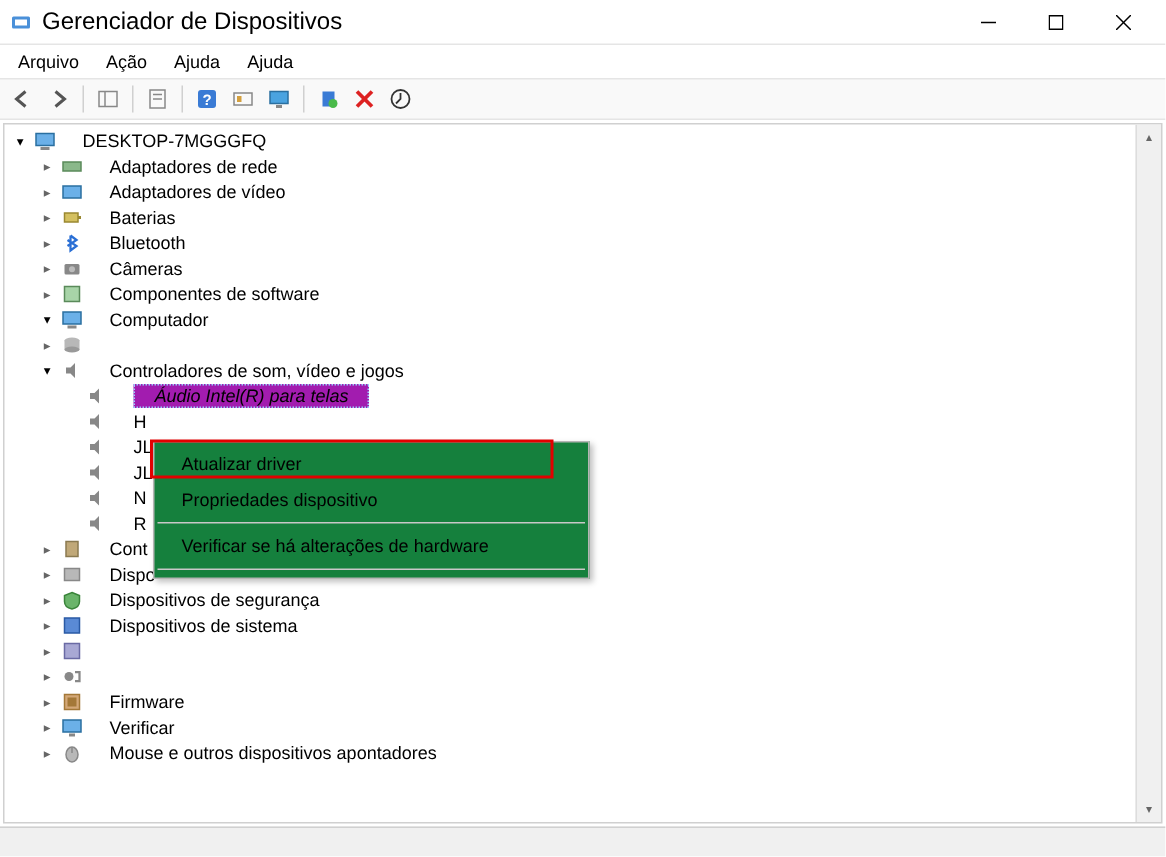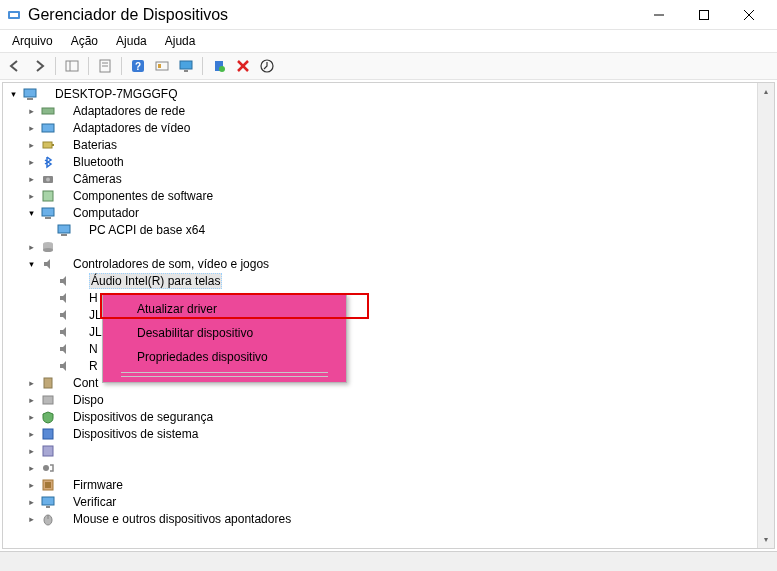--- a/index.html
+++ b/index.html
@@ -81,23 +81,24 @@
     margin-right: 2px;
   }
   .row .chev.expanded { color: #000; }
   .row .nicon {
     width: 16px; height: 16px;
     display: inline-flex; align-items: center; justify-content: center;
     margin-right: 4px;
   }
   .row .label { font-size: 12px; margin-left: 13px; }
   .row.sel .label {
-    background: #e5e5e5;
+    background: #a21caf;
     border: 1px dotted #99d1ff;
-    padding: 0 1px;
+    padding: 0 13px;
+    font-style: italic;
   }
   .scrollbar-v {
     position: absolute;
     right: 0; top: 0; bottom: 0;
     width: 17px;
     background: #f0f0f0;
     border-left: 1px solid #ddd;
   }
   .scrollbar-v .arrow {
     height: 17px;
@@ -106,25 +107,25 @@
   }
   .statusbar {
     height: 20px;
     border-top: 1px solid #d0d0d0;
     background: #f0f0f0;
   }
   .context-menu {
     position: absolute;
     left: 102px;
     top: 294px;
-    width: 245px;
-    background: #ec4899;
+    width: 291px;
+    background: #15803d;
     border: 1px solid #b5b5b5;
     box-shadow: 2px 2px 4px rgba(0,0,0,0.25);
-    padding: 2px 16px;
+    padding: 2px 0;
     font-size: 12px;
   }
   .context-menu .cm-item {
     padding: 5px 18px;
   }
   .context-menu .cm-item.bold { font-weight: bold; }
   .context-menu .cm-sep {
     height: 1px;
     background: #c8c8c8;
     margin: 3px 2px;
@@ -324,29 +325,20 @@
       <span class="chev expanded">▾</span>
       <span class="nicon">
           <svg width="14" height="14">
             <rect x="1" y="2" width="12" height="8" fill="#6bb0e8" stroke="#2a6fa0"></rect>
             <rect x="4" y="11" width="6" height="2" fill="#888"></rect>
           </svg>
         </span>
       <span class="label">Computador</span>
     </div>
 
-    <div class="row" style="padding-left:53px">
-      <span class="nicon">
-          <svg width="14" height="14">
-            <rect x="1" y="2" width="12" height="8" fill="#6bb0e8" stroke="#2a6fa0"></rect>
-            <rect x="4" y="11" width="6" height="2" fill="#888"></rect>
-          </svg>
-        </span>
-      <span class="label">PC ACPI de base x64</span>
-    </div>
 
     <div class="row" style="padding-left:22px">
       <span class="chev">▸</span>
       <span class="nicon">
           <svg width="14" height="14">
             <ellipse cx="7" cy="4" rx="5" ry="2" fill="#b8b8b8"></ellipse>
             <rect x="2" y="4" width="10" height="6" fill="#b8b8b8"></rect>
             <ellipse cx="7" cy="10" rx="5" ry="2" fill="#999"></ellipse>
           </svg>
         </span>
@@ -511,19 +503,19 @@
     <div style="position:absolute;bottom:0;width:100%">
         <div class="arrow">▾</div>
       </div>
   </div>
 </div>
 
 <div class="statusbar"></div>
 
 <div class="context-menu">
   <div class="cm-item">Atualizar driver</div>
-  <div class="cm-item">Desabilitar dispositivo</div>
   <div class="cm-item">Propriedades dispositivo</div>
   <div class="cm-sep"></div>
+  <div class="cm-item">Verificar se há alterações de hardware</div>
   <div class="cm-sep"></div>
 </div>
 
 <div class="highlight-box"></div>
 
 </body></html>

